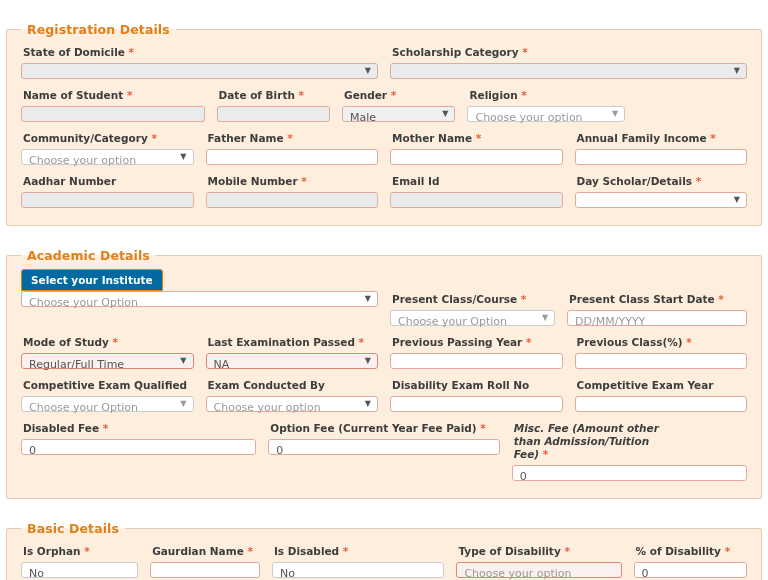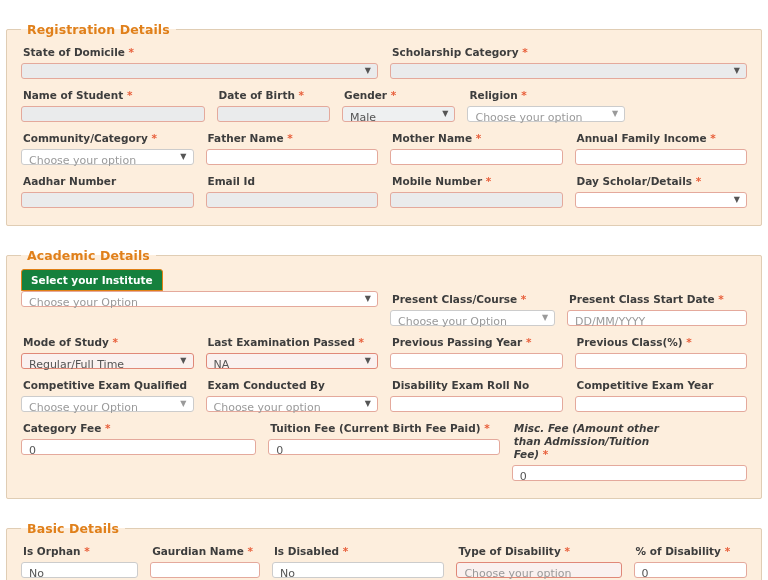--- a/index.html
+++ b/index.html
@@ -75,21 +75,21 @@
     font-size: 8px;
     color: #555;
     pointer-events: none;
     line-height: 1;
   }
   .sel .arrow.light { color: #9a9a9a; }
 
   .inst-wrap { position: relative; padding-top: 0; }
   .inst-btn {
     display: inline-block;
-    background: #15803d;
+    background: #0369a1;
     color: #ffffff;
     font-size: 10.5px;
     font-weight: bold;
     border: 1px solid #e07f15;
     border-radius: 3px 3px 0 0;
     padding: 4px 9px 4px 9px;
     line-height: 12px;
     margin-bottom: 0;
   }
   .spacer-lbl { height: 21px; }
@@ -166,25 +166,25 @@
         <div class="ctl txt"></div>
       </div>
     </div>
 
     <div class="row">
       <div class="fg" style="flex:0 0 25%">
         <label class="fl">Aadhar Number</label>
         <div class="ctl dis"></div>
       </div>
       <div class="fg" style="flex:0 0 25%">
+        <label class="fl"><span>Mobile Number</span> <span class="req">*</span></label>
+        <div class="ctl dis"></div>
+      </div>
+      <div class="fg" style="flex:0 0 25%">
         <label class="fl">Email Id</label>
-        <div class="ctl dis"></div>
-      </div>
-      <div class="fg" style="flex:0 0 25%">
-        <label class="fl"><span>Mobile Number</span> <span class="req">*</span></label>
         <div class="ctl dis"></div>
       </div>
       <div class="fg" style="flex:0 0 25%">
         <label class="fl"><span>Day Scholar/Details</span> <span class="req">*</span></label>
         <div class="sel">
           <div class="ctl txt"></div>
           <span class="arrow">▼</span>
         </div>
       </div>
     </div>
@@ -263,25 +263,25 @@
         <div class="ctl txt"></div>
       </div>
       <div class="fg" style="flex:0 0 25%">
         <label class="fl">Competitive Exam Year</label>
         <div class="ctl txt"></div>
       </div>
     </div>
 
     <div class="row">
       <div class="fg" style="flex:0 0 33.5%">
-        <label class="fl"><span>Category Fee</span> <span class="req">*</span></label>
+        <label class="fl"><span>Disabled Fee</span> <span class="req">*</span></label>
         <div class="ctl txt">0</div>
       </div>
       <div class="fg" style="flex:0 0 33%">
-        <label class="fl"><span>Tuition Fee (Current Birth Fee Paid)</span> <span class="req">*</span></label>
+        <label class="fl"><span>Option Fee (Current Year Fee Paid)</span> <span class="req">*</span></label>
         <div class="ctl txt">0</div>
       </div>
       <div class="fg" style="flex:0 0 33.5%">
         <label class="fl wrap" style="width:150px"><span>Misc. Fee (Amount other than Admission/Tuition Fee)</span> <span class="req">*</span></label>
         <div class="ctl txt">0</div>
       </div>
     </div>
   </fieldset>
 
   <fieldset class="section">

